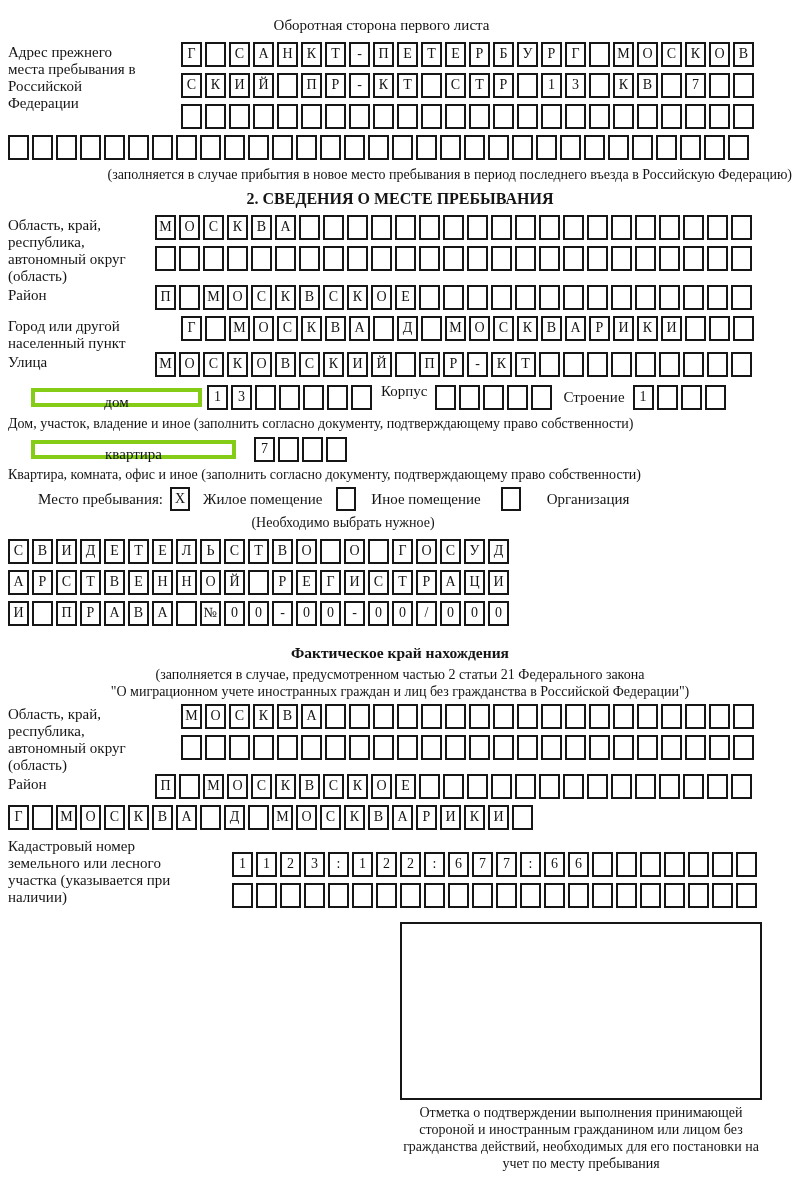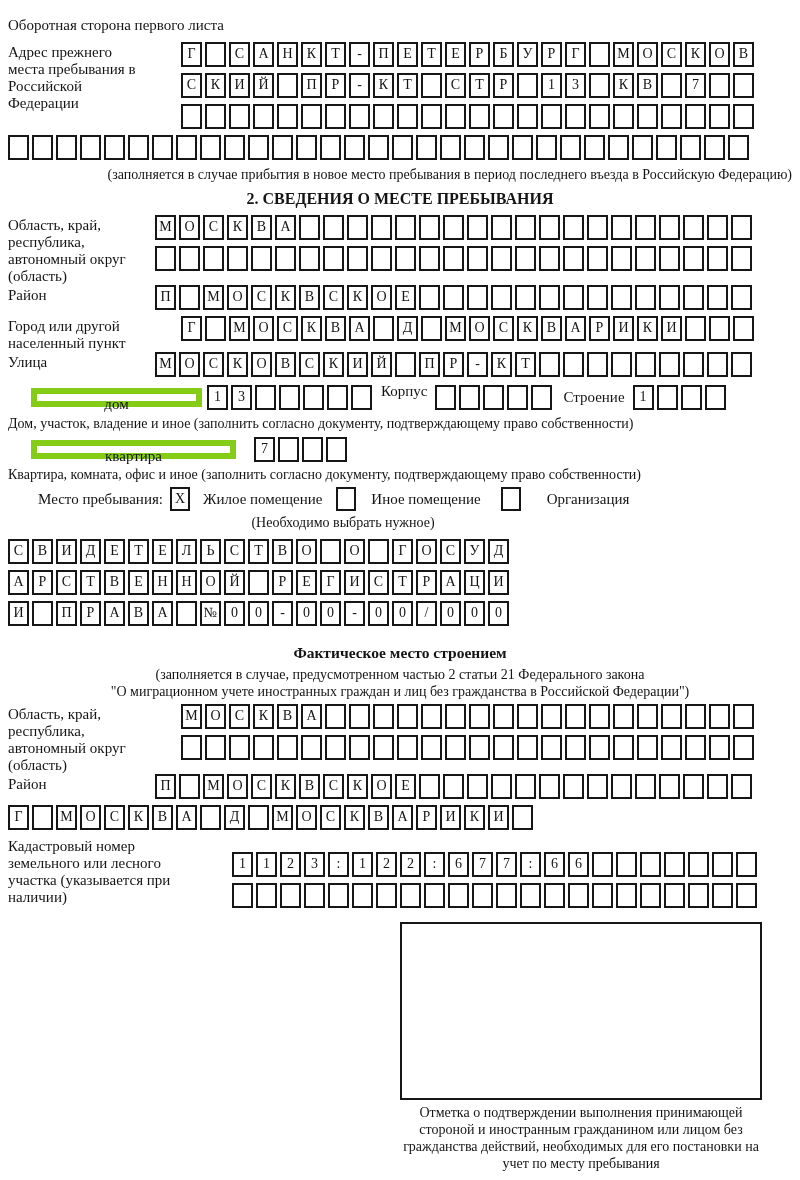--- a/index.html
+++ b/index.html
@@ -4,21 +4,21 @@
 <style>
   * { margin:0; padding:0; box-sizing:border-box; }
   html,body { background:#fff; }
   body {
     width:800px; height:1180px; overflow:hidden;
     font-family:"Liberation Serif","DejaVu Serif",serif;
     color:#141414;
   }
   .page { padding:6px 8px 0 8px; }
 
-  .header-note { text-align:left; font-size:15px; line-height:18px; margin-top:10px; margin-right:37px; }
+  .header-note { text-align:center; font-size:15px; line-height:18px; margin-top:10px; margin-right:37px; }
 
   
   .cells { display:flex; }
   .cellrow { margin-bottom:6px; }
   .cell {
     flex:0 0 auto; width:21px; height:25px; margin-right:3px;
     border:2px solid #161616; text-align:center;
     font-size:14px; line-height:20px;
   }
 
@@ -31,21 +31,21 @@
 
   .addr-block { margin-top:8px; }
   .footnote { font-size:14px; line-height:17px; }
   .center { text-align:right; }
 
   .sec-title { text-align:center; font-weight:bold; font-size:16px; line-height:19px; margin-top:6px; margin-bottom:7px; }
 
   
   .domrow { display:flex; align-items:center; margin-left:23px; margin-bottom:4px; }
   .label-box {
-    height:19px; border:6px solid #84cc16; text-align:center;
+    height:19px; border:4px solid #84cc16; text-align:center;
     font-size:15px; line-height:20px; flex:0 0 auto;
   }
   .dom-box { width:171px; margin-right:5px; }
   .kv-box  { width:205px; margin-right:18px; }
   .inline-lbl { font-size:15px; flex:0 0 auto; }
 
   
   .mestorow { display:flex; align-items:center; margin-left:30px; margin-top:4px; }
   .mestorow .txt { font-size:15px; flex:0 0 auto; }
   .checkbox {
@@ -468,21 +468,21 @@
           <span class="cell">0</span>
           <span class="cell">0</span>
           <span class="cell">/</span>
           <span class="cell">0</span>
           <span class="cell">0</span>
           <span class="cell">0</span>
         </div>
     </div>
   </div>
 
-  <div class="fact-title">Фактическое место строением</div>
+  <div class="fact-title">Фактическое край нахождения</div>
   <div class="fact-note">(заполняется в случае, предусмотренном частью 2 статьи 21 Федерального закона</div>
   <div class="fact-note">"О миграционном учете иностранных граждан и лиц без гражданства в Российской Федерации")</div>
 
   <div class="frow" style="margin-top:4px;">
     <div class="flabel w173 mw130">
       <span class="inner">Область, край, республика, автономный округ (область)</span>
     </div>
     <div>
       <div class="cells cellrow">
           <span class="cell">М</span>

